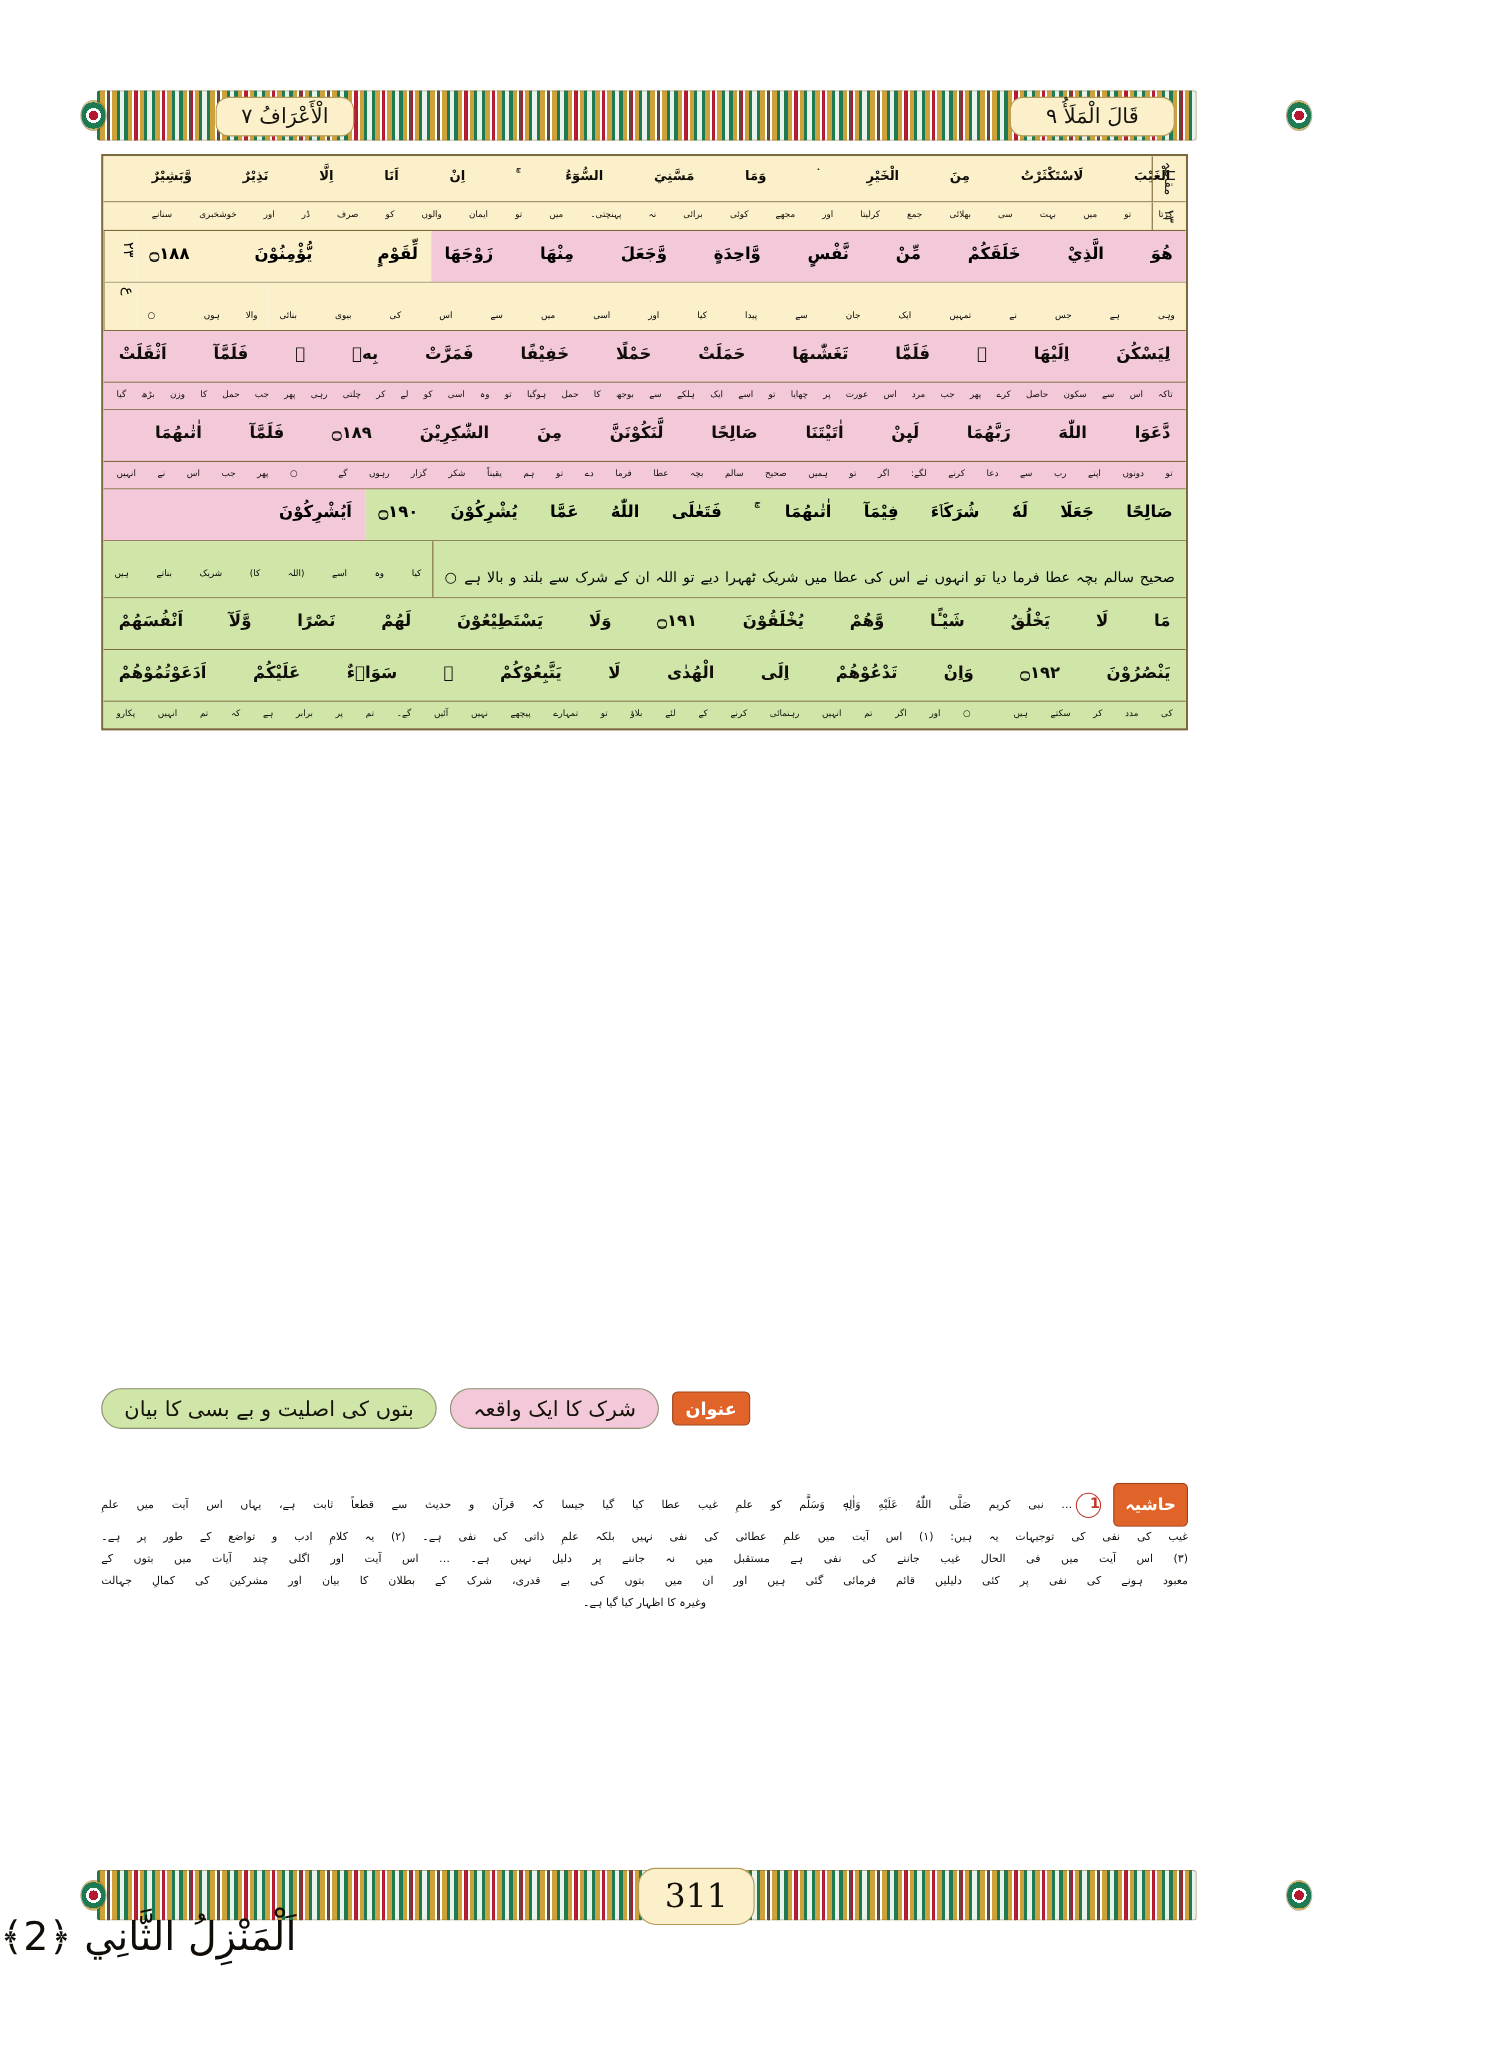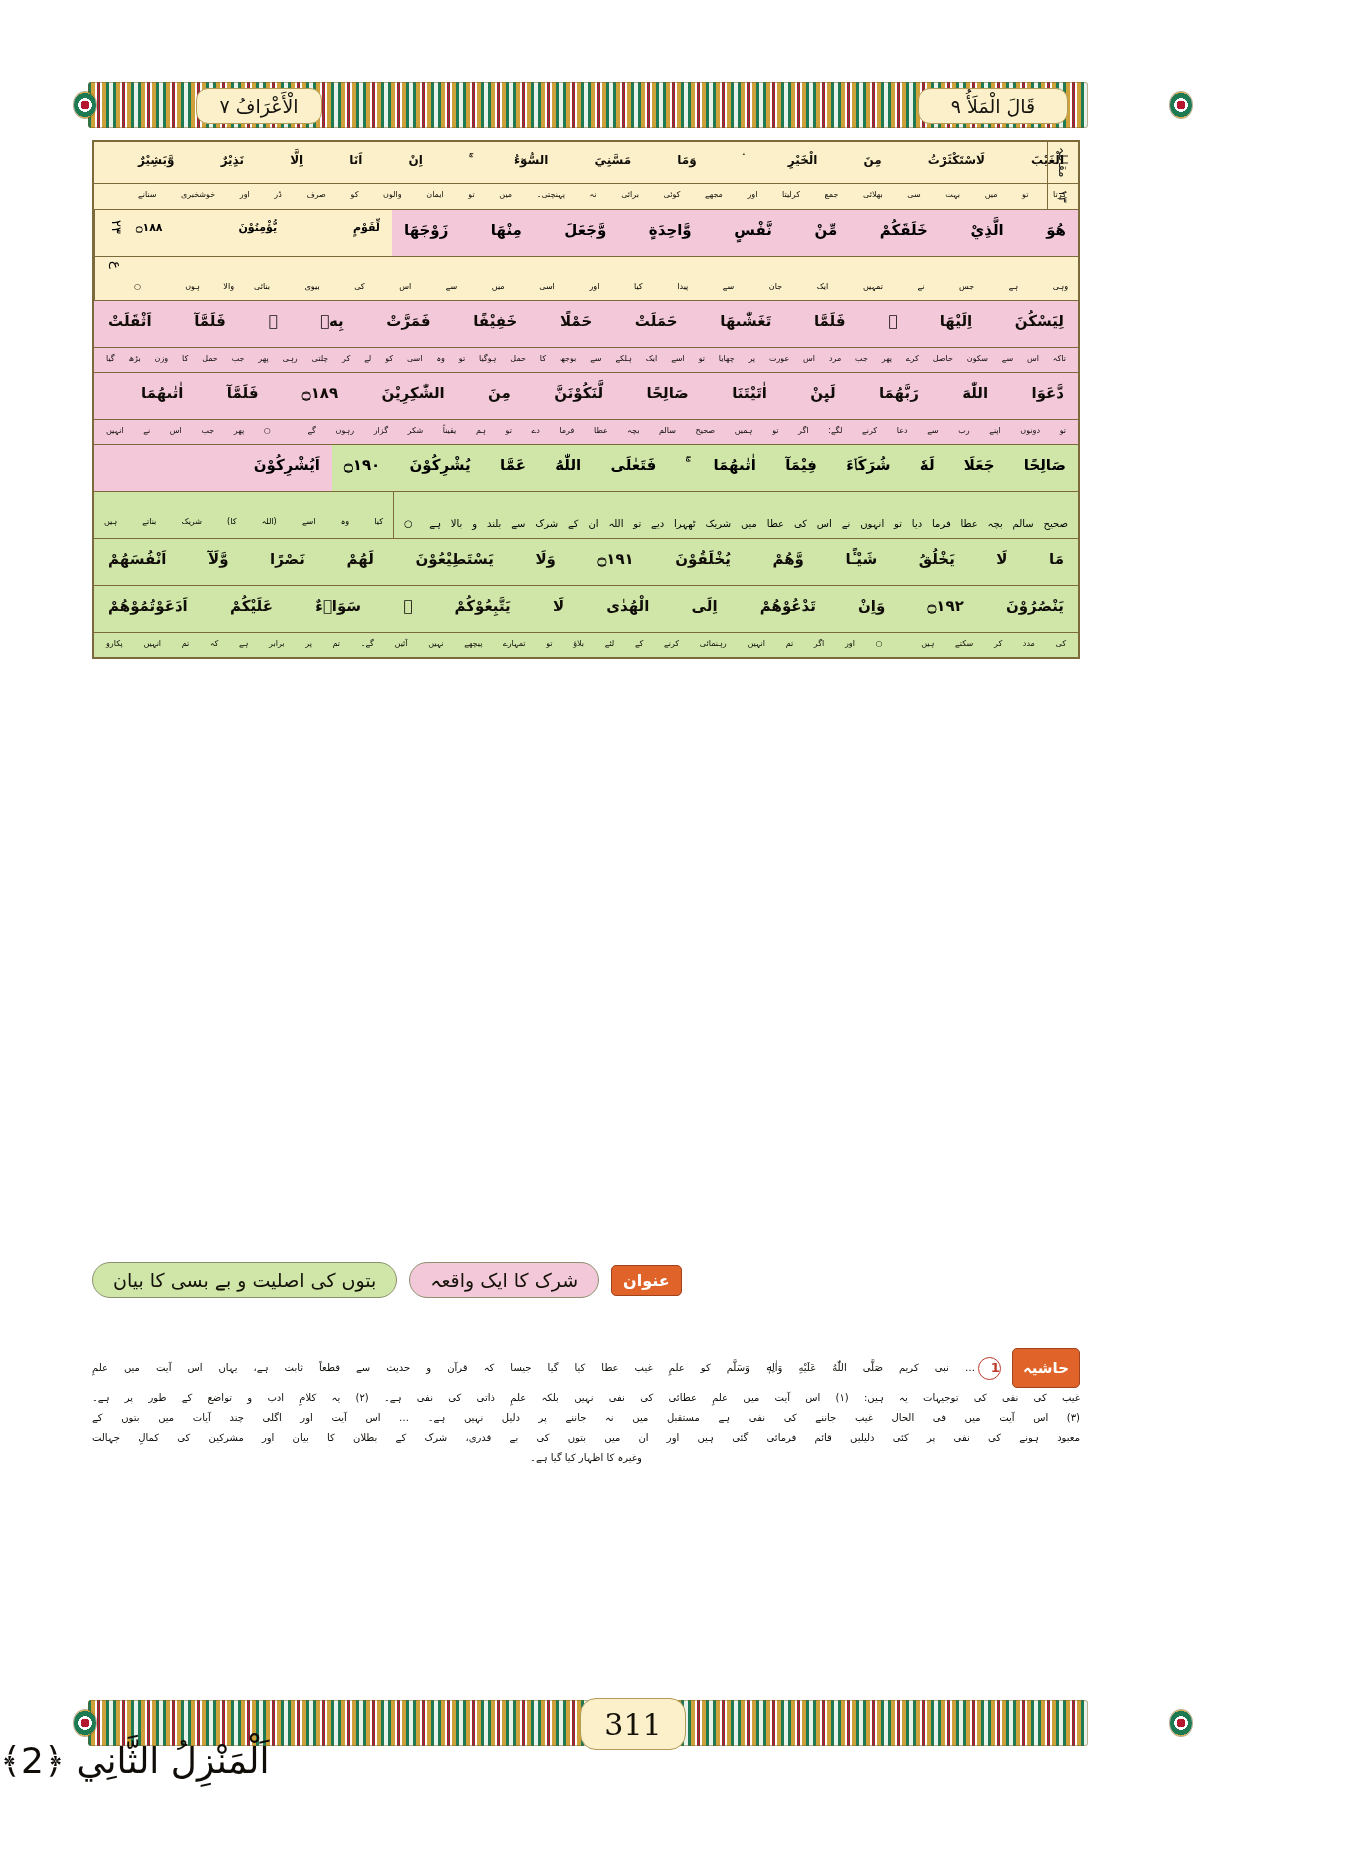--- a/index.html
+++ b/index.html
@@ -218,21 +218,21 @@
       </div>
       <div class="margin-strip">١٣</div>
     </div>
 
     <div class="row">
       <div class="split">
         <div class="bg-pink" style="flex:1 1 auto;">
           <div class="seg" style="font-size: 15px;">هُوَ الَّذِيْ خَلَقَكُمْ مِّنْ نَّفْسٍ وَّاحِدَةٍ وَّجَعَلَ مِنْهَا زَوْجَهَا</div>
         </div>
         <div class="bg-cream" style="flex:0 0 268px;">
-          <div class="seg" style="font-size: 11px;">لِّقَوْمٍ يُّؤْمِنُوْنَ ۝١٨٨</div>
+          <div class="seg" style="font-size: 15px;">لِّقَوْمٍ يُّؤْمِنُوْنَ ۝١٨٨</div>
         </div>
         <div class="bg-cream" style="flex:0 0 30px;border-left:1.5px solid #7c6a3c;">
           <div style="writing-mode:vertical-rl;font-size:13px;text-align:center;padding-top:10px;">٢٣</div>
         </div>
       </div>
     </div>
 
     <div class="row">
       <div class="split">
         <div class="bg-cream" style="flex:1 1 auto;">
@@ -274,21 +274,21 @@
         </div>
         <div class="bg-pink" style="flex:0 0 238px;">
           <div class="seg" style="font-size: 15px;">اَيُشْرِكُوْنَ</div>
         </div>
       </div>
     </div>
 
     <div class="row bg-green">
       <div class="split">
         <div style="flex:1 1 auto;">
-          <div class="seg-t" style="font-size: 10px;">صحیح سالم بچہ عطا فرما دیا تو انہوں نے اس کی عطا میں شریک ٹھہرا دیے تو اللہ ان کے شرک سے بلند و بالا ہے ○</div>
+          <div class="seg-t" style="font-size: 13px;">صحیح سالم بچہ عطا فرما دیا تو انہوں نے اس کی عطا میں شریک ٹھہرا دیے تو اللہ ان کے شرک سے بلند و بالا ہے ○</div>
         </div>
         <div style="flex:0 0 300px;border-right:1.5px solid #7c6a3c;">
           <div class="seg-t" style="font-size: 8px;">کیا وہ اسے (اللہ کا) شریک بناتے ہیں</div>
         </div>
       </div>
     </div>
 
     <div class="row bg-green">
       <div class="ayah" style="font-size: 15px;">
         <span class="ayah-fit">مَا لَا يَخْلُقُ شَيْـًٔا وَّهُمْ يُخْلَقُوْنَ ۝١٩١ وَلَا يَسْتَطِيْعُوْنَ لَهُمْ نَصْرًا وَّلَآ اَنْفُسَهُمْ</span>

